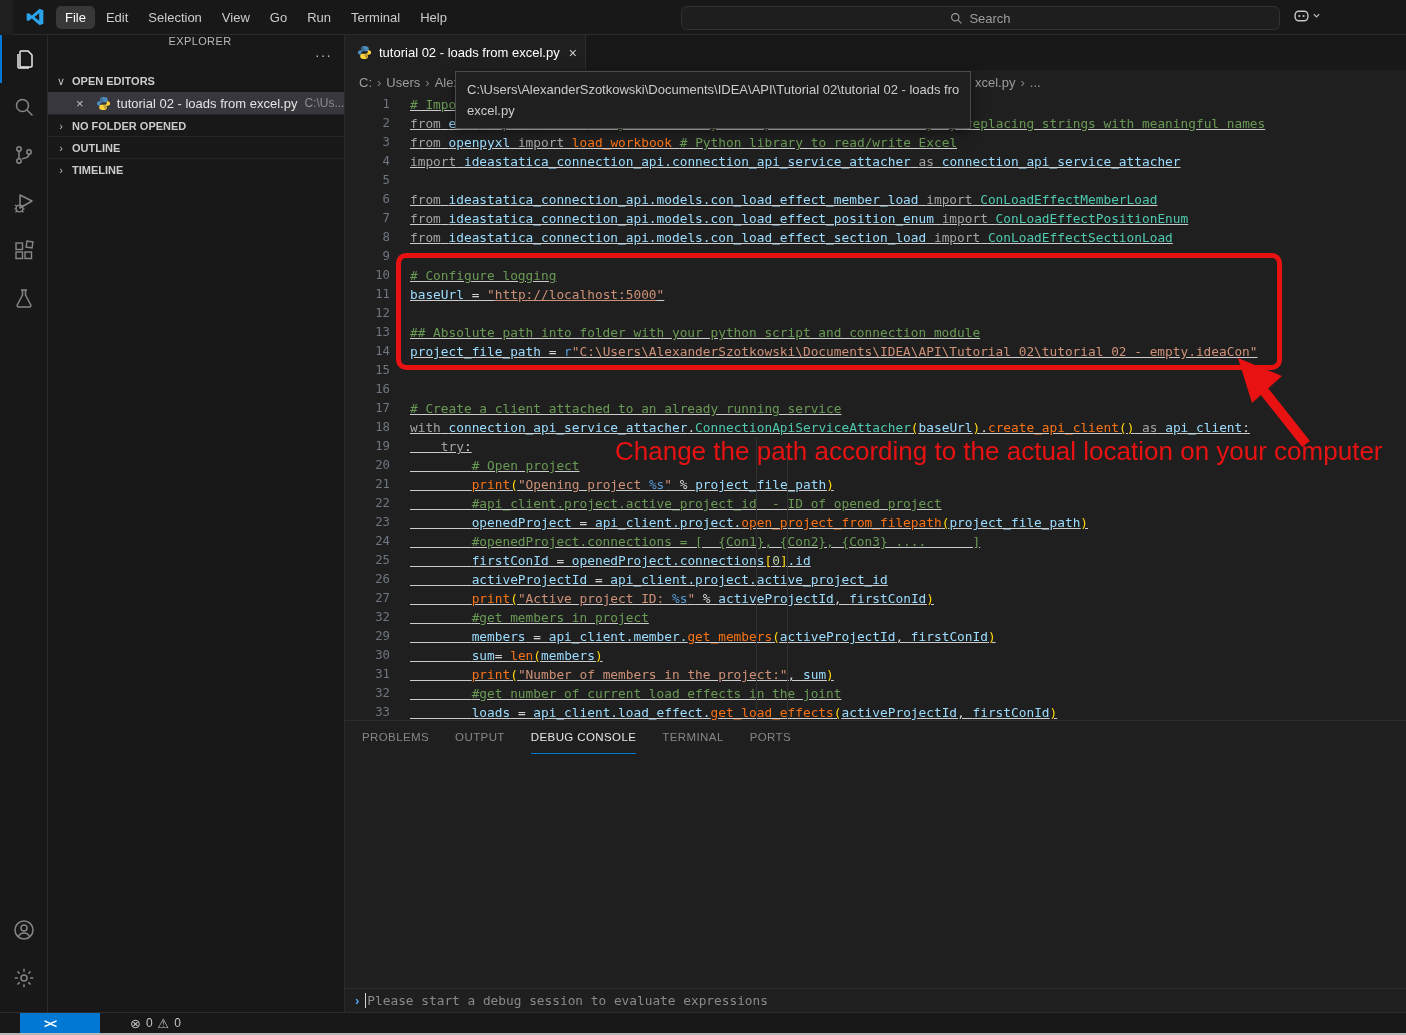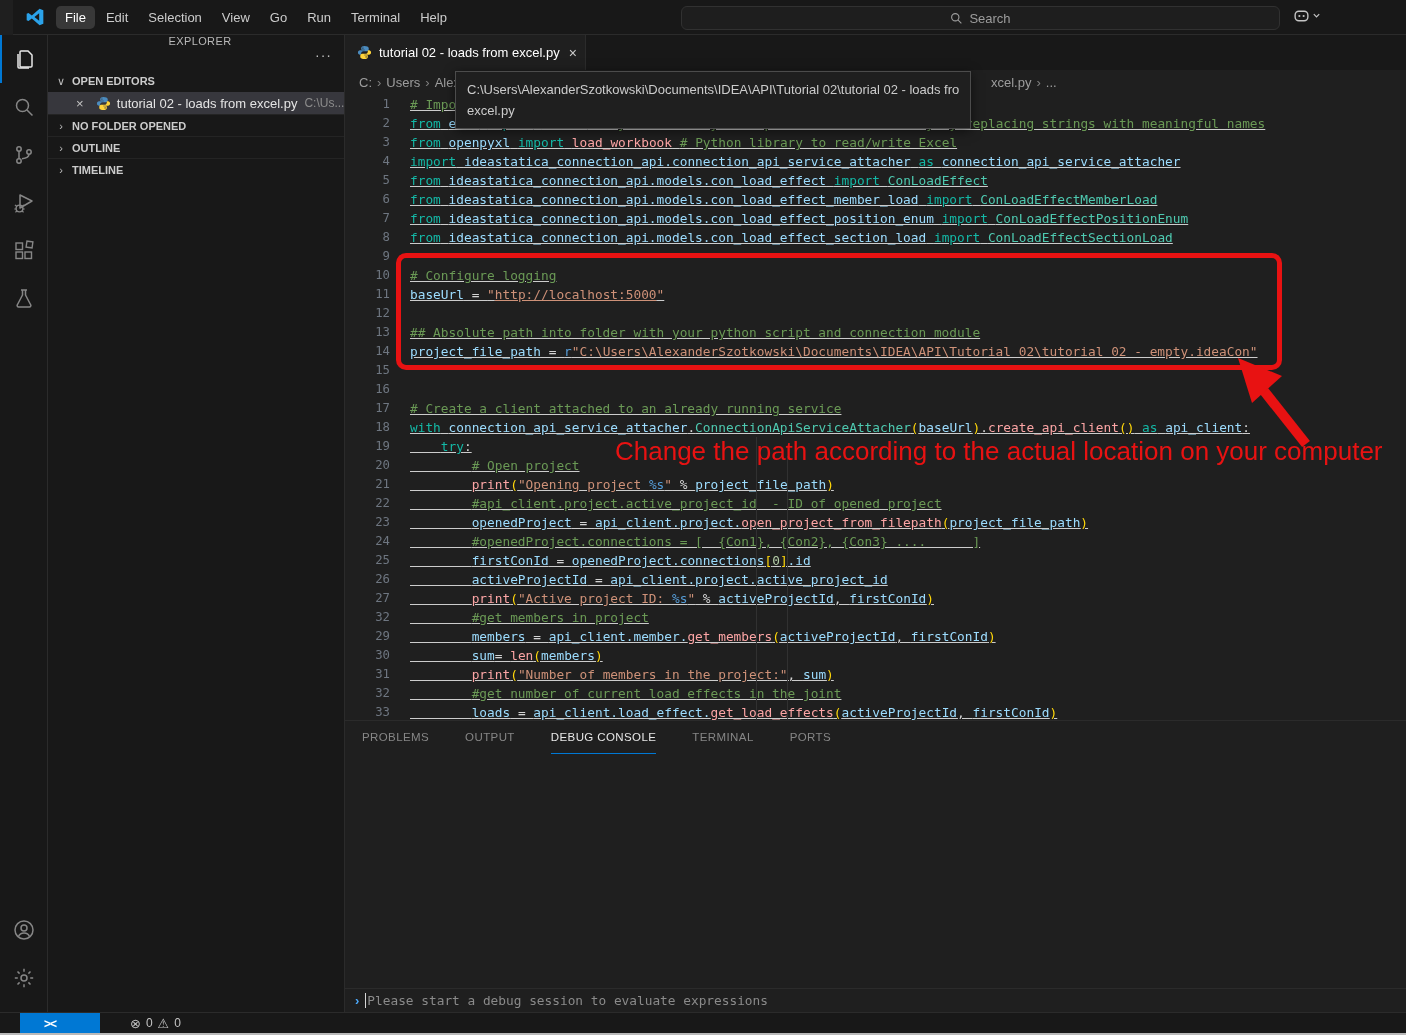--- a/index.html
+++ b/index.html
@@ -46,51 +46,51 @@
 
   
   #tabbar { position:absolute; left:345px; top:35px; width:1061px; height:35px; background:#181818; }
   .tab { position:absolute; left:0; top:0; width:241px; height:35px; background:#1f1f1f;
          border-right:1px solid #2b2b2b; display:flex; align-items:center; padding:0 8px 0 10px; }
   .tab-title { color:#ffffff; font-size:13px; margin-left:7px; white-space:nowrap; }
   .tab-close { margin-left:auto; color:#cccccc; font-size:14px; }
   #breadcrumb { position:absolute; left:345px; top:70px; width:1061px; height:25px; background:#1f1f1f;
                 display:flex; align-items:center; padding-left:14px; font-size:13px; color:#9d9d9d; }
   .bc-sep { margin:0 5px; color:#808080; }
-  #breadcrumb-right { position:absolute; left:630px; top:0; height:25px; display:flex; align-items:center;margin-left:16px; }
+  #breadcrumb-right { position:absolute; left:630px; top:0; height:25px; display:flex; align-items:center; }
 
   #code-area { position:absolute; left:345px; top:95px; width:1061px; height:625px; background:#1f1f1f; overflow:hidden; }
   .code-line { display:flex; height:19px; line-height:19px; white-space:pre;
                font-family:"DejaVu Sans Mono",monospace; font-size:12.8px; }
   .ln { flex:none; width:45px; text-align:right; color:#6e7681; font-size:12.3px; }
   .code-text { margin-left:20px;text-decoration:underline; }
   .guide { position:absolute; width:1px; background:#313131; }
-  .tok-comment{color:#6A9955} .tok-kw{color:#14b8a6} .tok-var{color:#9CDCFE}
-  .tok-fn{color:#fca5a5} .tok-cls{color:#4EC9B0} .tok-str{color:#CE9178}
+  .tok-comment{color:#6A9955} .tok-kw{color:#a3a3a3} .tok-var{color:#9CDCFE}
+  .tok-fn{color:#f97316} .tok-cls{color:#4EC9B0} .tok-str{color:#CE9178}
   .tok-strU{color:#CE9178;text-decoration:underline}
   .tok-fmt{color:#569CD6} .tok-num{color:#B5CEA8} .tok-pln{color:#D4D4D4}
   .tok-brk{color:#ffd70a} .tok-kw2{color:#569CD6}
 
   
   #tab-tooltip { position:absolute; left:455px; top:71px; width:516px; background:#1f1f1f;
                  border:1px solid #4c4c4c; box-shadow:0 2px 10px rgba(0,0,0,.55); z-index:100;
                  padding:7px 11px; font-size:13px; color:#cccccc; line-height:21px; }
   #tab-tooltip div { white-space:nowrap; overflow:hidden; }
 
   
   #red-box { position:absolute; left:396px; top:253px; width:886px; height:117px;
              border:5px solid #e81212; border-radius:10px; z-index:40; pointer-events:none; }
   #arrow-svg { position:absolute; left:0; top:0; width:1406px; height:1035px; z-index:41; pointer-events:none; }
   #annotation-text { position:absolute; left:615px; top:436px; font-size:26px; color:#e81212;
                      white-space:nowrap; z-index:41; pointer-events:none; }
 
   
   #panel { position:absolute; left:345px; top:720px; width:1061px; height:292px; background:#1f1f1f;
            border-top:1px solid #2b2b2b; }
-  #panel-tabs { display:flex; gap:36px; padding:0 0 0 17px; height:33px; align-items:center; }
+  #panel-tabs { display:flex; gap:26px; padding:0 0 0 17px; height:33px; align-items:center; }
   .panel-tab { font-size:11.5px; letter-spacing:.4px; color:#868686; height:33px; display:flex;
                align-items:center; border-bottom:1px solid transparent; }
   .panel-tab.active { color:#e7e7e7; border-bottom:1px solid #0078d4; }
   #debug-input-row { position:absolute; left:0; bottom:1px; width:1061px; height:23px;
                      border-top:1px solid #2b2b2b; display:flex; align-items:center; }
   .dbg-prompt { color:#4daafc; font-size:13px; font-weight:bold; margin:0 6px 0 10px; }
   .dbg-caret { width:1px; height:15px; background:#d7d7d7; margin-right:1px; }
   .dbg-placeholder { font-family:"DejaVu Sans Mono",monospace; font-size:12.8px; color:#8a8a8a; }
 
   
@@ -253,21 +253,21 @@
 </div>
 
 <div id="code-area">
   <div class="guide" style="left:411px; top:342px; height:283px;"></div>
   <div class="guide" style="left:442px; top:361px; height:264px;"></div>
   <div id="code-lines">
       <div class="code-line"><span class="ln">1</span><span class="code-text"><span class="tok-comment"># Impo</span></span></div>
       <div class="code-line"><span class="ln">2</span><span class="code-text"><span class="tok-kw">from</span><span class="tok-pln"> </span><span class="tok-var">enum</span><span class="tok-pln"> </span><span class="tok-kw">import</span><span class="tok-pln"> </span><span class="tok-var">member</span><span class="tok-pln"> </span><span class="tok-comment"># Python library to improve code readability by replacing strings with meaningful names</span></span></div>
       <div class="code-line"><span class="ln">3</span><span class="code-text"><span class="tok-kw">from</span><span class="tok-pln"> </span><span class="tok-var">openpyxl</span><span class="tok-pln"> </span><span class="tok-kw">import</span><span class="tok-pln"> </span><span class="tok-fn">load_workbook</span><span class="tok-pln"> </span><span class="tok-comment"># Python library to read/write Excel</span></span></div>
       <div class="code-line"><span class="ln">4</span><span class="code-text"><span class="tok-kw">import</span><span class="tok-pln"> </span><span class="tok-var">ideastatica_connection_api.connection_api_service_attacher</span><span class="tok-pln"> </span><span class="tok-kw">as</span><span class="tok-pln"> </span><span class="tok-var">connection_api_service_attacher</span></span></div>
-      <div class="code-line"><span class="ln">5</span><span class="code-text"><span class="tok-kw">from</span><span class="tok-pln"> </span><span class="tok-var">ideastatica_connection_api.models.con_load_effect</span><span class="tok-pln"> </span><span class="tok-kw">import</span><span class="tok-pln"> </span><span class="tok-cls">ConLoadEffect</span></span></div>
+      <div class="code-line"><span class="ln">5</span></div>
       <div class="code-line"><span class="ln">6</span><span class="code-text"><span class="tok-kw">from</span><span class="tok-pln"> </span><span class="tok-var">ideastatica_connection_api.models.con_load_effect_member_load</span><span class="tok-pln"> </span><span class="tok-kw">import</span><span class="tok-pln"> </span><span class="tok-cls">ConLoadEffectMemberLoad</span></span></div>
       <div class="code-line"><span class="ln">7</span><span class="code-text"><span class="tok-kw">from</span><span class="tok-pln"> </span><span class="tok-var">ideastatica_connection_api.models.con_load_effect_position_enum</span><span class="tok-pln"> </span><span class="tok-kw">import</span><span class="tok-pln"> </span><span class="tok-cls">ConLoadEffectPositionEnum</span></span></div>
       <div class="code-line"><span class="ln">8</span><span class="code-text"><span class="tok-kw">from</span><span class="tok-pln"> </span><span class="tok-var">ideastatica_connection_api.models.con_load_effect_section_load</span><span class="tok-pln"> </span><span class="tok-kw">import</span><span class="tok-pln"> </span><span class="tok-cls">ConLoadEffectSectionLoad</span></span></div>
       <div class="code-line"><span class="ln">9</span><span class="code-text"></span></div>
       <div class="code-line"><span class="ln">10</span><span class="code-text"><span class="tok-comment"># Configure logging</span></span></div>
       <div class="code-line"><span class="ln">11</span><span class="code-text"><span class="tok-var">baseUrl</span><span class="tok-pln"> = </span><span class="tok-str">"</span><span class="tok-strU">http://localhost:5000</span><span class="tok-str">"</span></span></div>
       <div class="code-line"><span class="ln">12</span><span class="code-text"></span></div>
       <div class="code-line"><span class="ln">13</span><span class="code-text"><span class="tok-comment">## Absolute path into folder with your python script and connection module</span></span></div>
       <div class="code-line"><span class="ln">14</span><span class="code-text"><span class="tok-var">project_file_path</span><span class="tok-pln"> = </span><span class="tok-kw2">r</span><span class="tok-str">"C:\Users\AlexanderSzotkowski\Documents\IDEA\API\Tutorial 02\tutorial 02 - empty.ideaCon"</span></span></div>
       <div class="code-line"><span class="ln">15</span><span class="code-text"></span></div>

